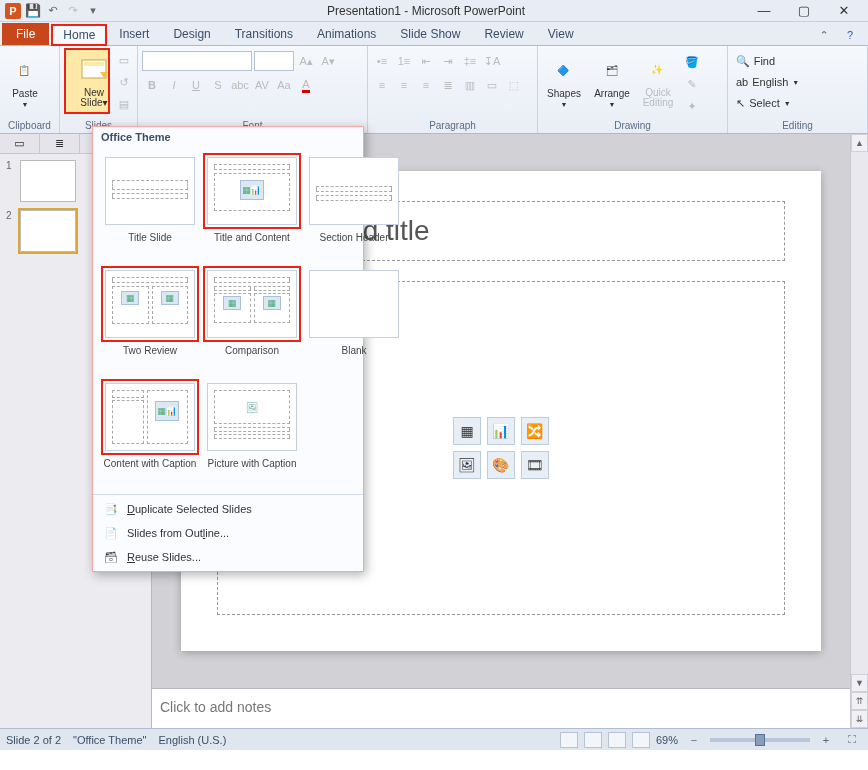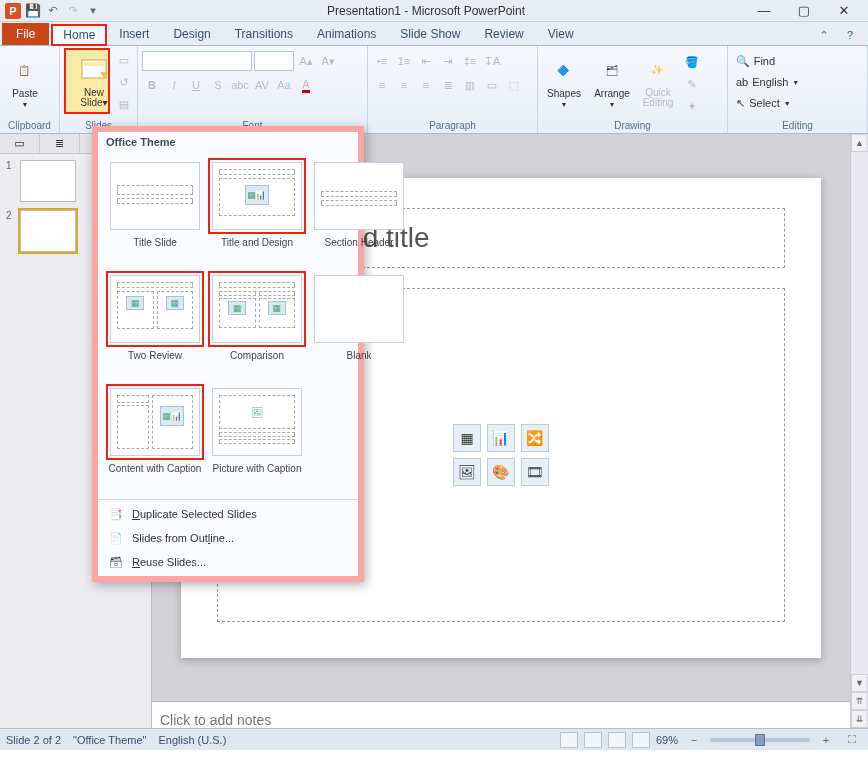--- a/index.html
+++ b/index.html
@@ -52,30 +52,30 @@
   .canvas { width:640px; height:480px; background:#fff; box-shadow:0 2px 8px rgba(0,0,0,.25); position:relative; }
   .ph-title { position:absolute; left:36px; right:36px; top:30px; height:60px; border:1px dashed #999; display:flex; align-items:center; padding:0 14px; font-size:28px; color:#555;}
   .ph-content { position:absolute; left:36px; right:36px; top:110px; bottom:36px; border:1px dashed #999;}
   .ph-content .inner-icons { position:absolute; left:50%; top:50%; transform:translate(-50%,-50%); display:grid; grid-template-columns:28px 28px 28px; grid-template-rows:28px 28px; gap:6px;}
   .ph-content .inner-icons div { width:28px; height:28px; background:#e8eef5; border:1px solid #bcd; display:flex; align-items:center; justify-content:center; font-size:14px;}
   
   .vscroll { width:18px; background:#e8e8ee; border-left:1px solid #c8c8d0; display:flex; flex-direction:column; }
   .vscroll .arrow { height:18px; display:flex; align-items:center; justify-content:center; font-size:9px; color:#666; background:#f0f0f5; border:1px solid #d0d0d8;}
   .vscroll .track { flex:1; }
   
-  .notes { height:27px; background:#fff; border-top:1px solid #b8b8c0; padding:10px 8px; font-size:14px; color:#777;}
+  .notes { height:40px; background:#fff; border-top:1px solid #b8b8c0; padding:10px 8px; font-size:14px; color:#777;}
   
   .statusbar { height:22px; background:#dfe6f0; border-top:1px solid #b0bdd0; display:flex; align-items:center; font-size:11px; color:#3b4e68; padding:0 6px; gap:12px;}
   .statusbar .right { margin-left:auto; display:flex; align-items:center; gap:6px;}
   .zoom-slider { width:100px; height:4px; background:#b8c6db; position:relative;}
   .zoom-slider .knob { position:absolute; left:45px; top:-4px; width:10px; height:12px; background:#889ebc; border:1px solid #56739a;}
   .viewbtn { width:18px; height:16px; border:1px solid #b5c3d6; background:#f2f5fa;}
   
   
-  .gallery { position:absolute; left:92px; top:126px; width:272px; background:#fafcff; border:6px solid #fca5a5; box-shadow:2px 3px 10px rgba(0,0,0,.3); z-index:50;}
+  .gallery { position:absolute; left:92px; top:126px; width:272px; background:#fafcff; border:1px solid #fca5a5; box-shadow:2px 3px 10px rgba(0,0,0,.3); z-index:50;}
   .gallery .hdr { padding:4px 8px; font-size:11px; font-weight:bold; color:#3b4e68; }
   .gallery-grid { display:grid; grid-template-columns:repeat(3, 1fr); padding:2px 6px 6px; }
   .gcell { display:flex; flex-direction:column; align-items:center; padding:4px 2px 6px; }
   .gthumb { width:90px; height:68px; background:#fff; border:1px solid #c5d0e0; position:relative; padding:6px;}
   .gthumb .t-title { height:10px; border:1px dashed #aaa; margin-bottom:3px;}
   .gthumb .t-sub { height:6px; border:1px dashed #aaa; margin-bottom:3px;}
   .gthumb .t-body { height:38px; border:1px dashed #aaa;}
   .gthumb .half { display:flex; gap:3px;}
   .gthumb .half .col { flex:1; height:38px; border:1px dashed #aaa;}
   .gthumb .mini { width:24px; height:20px; background:#dbe7f3; border:1px solid #a8c0da; margin:6px auto 0; display:flex; align-items:center; justify-content:center; font-size:9px; color:#4a7;}
@@ -350,21 +350,21 @@
 
     <div class="gcell hl">
       <div class="gthumb-wrap">
           <div class="gthumb">
             <div class="t-sub"></div>
             <div class="t-body" style="position:relative">
               <div class="mini">▦📊</div>
             </div>
           </div>
         </div>
-      <div class="glabel">Title and Design</div>
+      <div class="glabel">Title and Content</div>
     </div>
 
     <div class="gcell">
       <div class="gthumb-wrap">
           <div class="gthumb">
             <div style="height:22px"></div>
             <div class="t-sub"></div>
             <div class="t-sub" style="margin-top:2px"></div>
           </div>
         </div>

